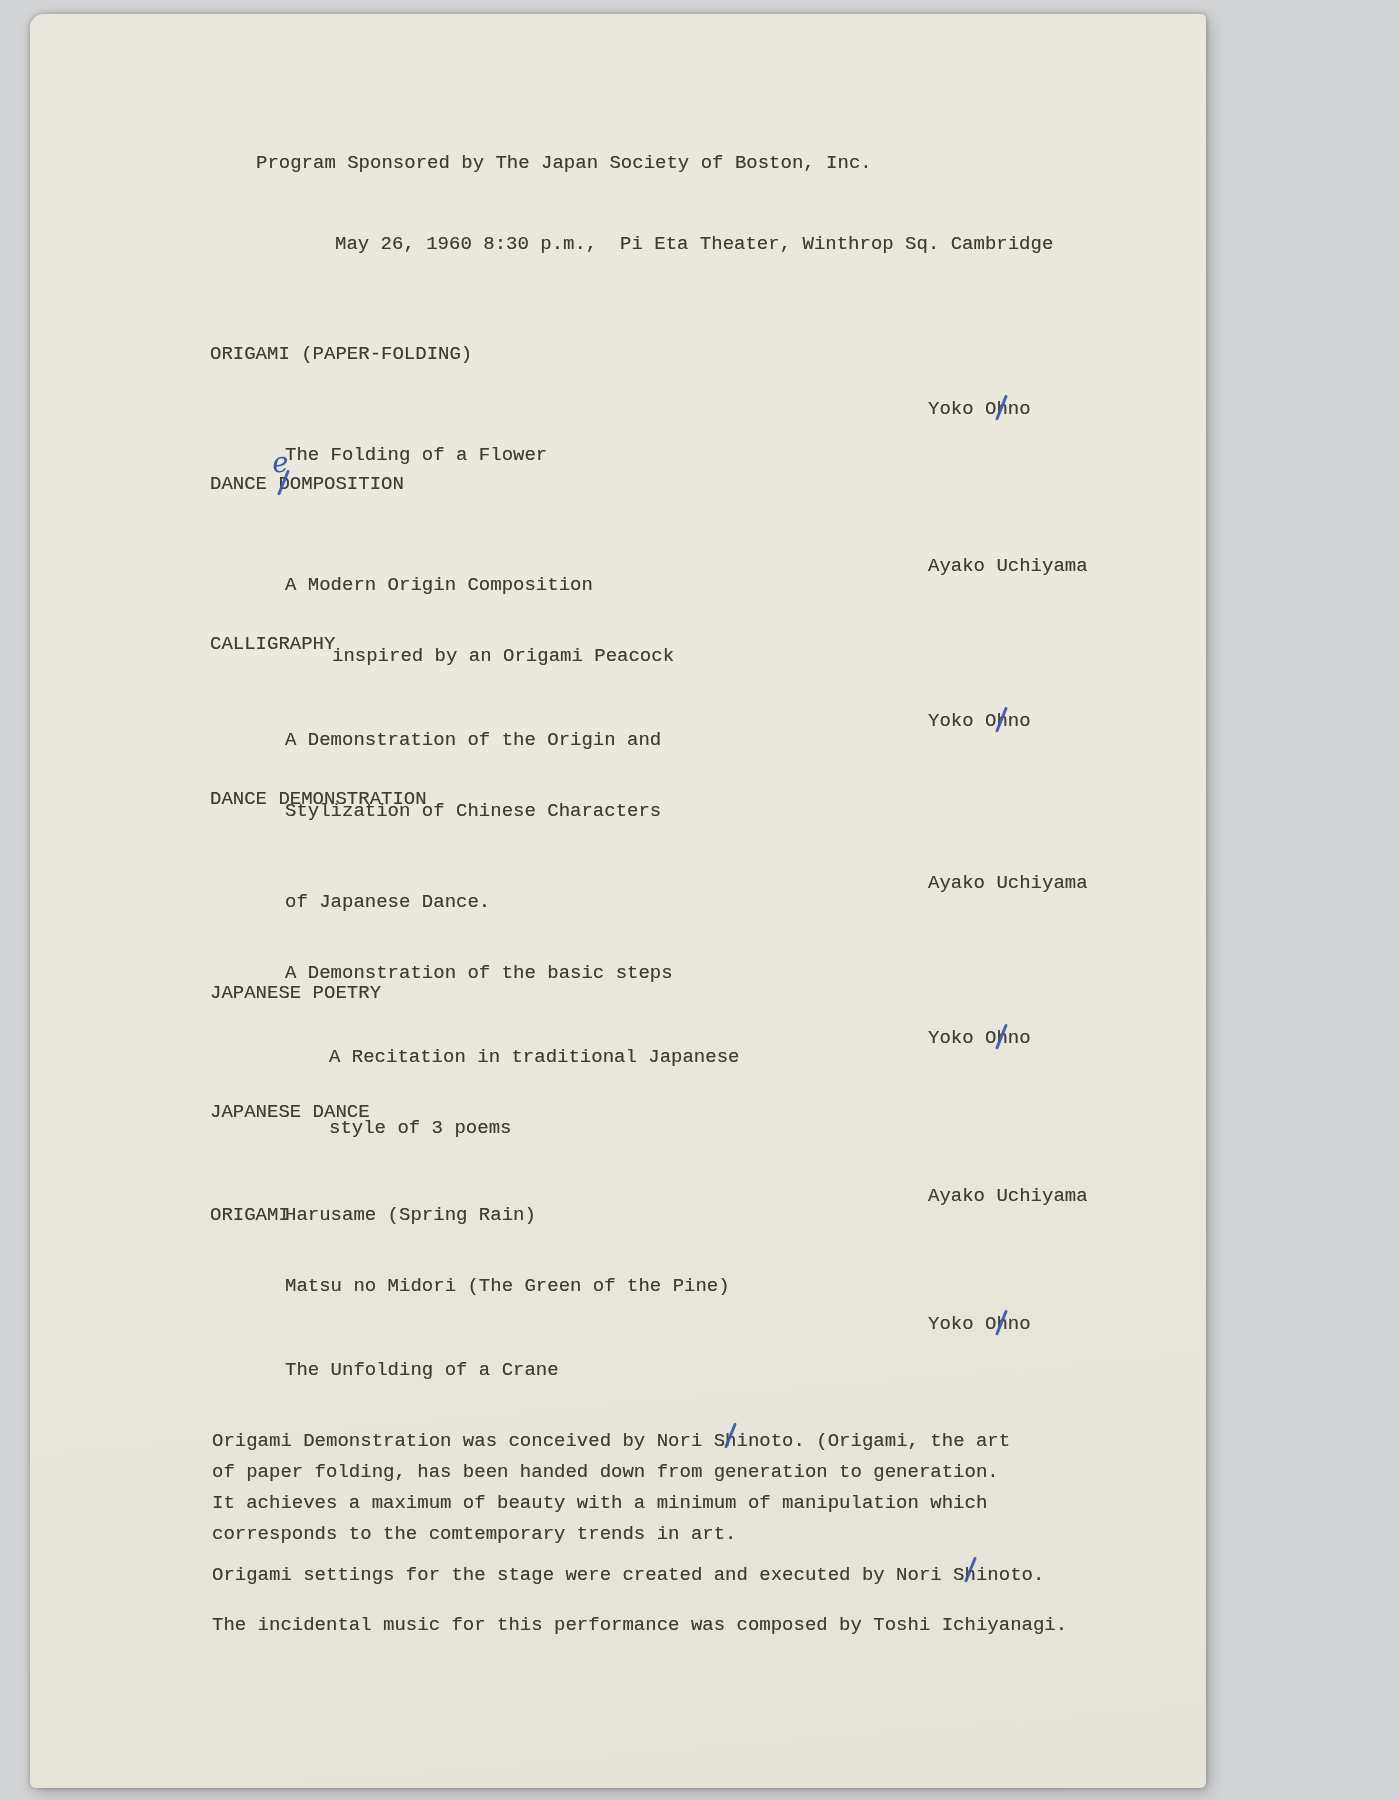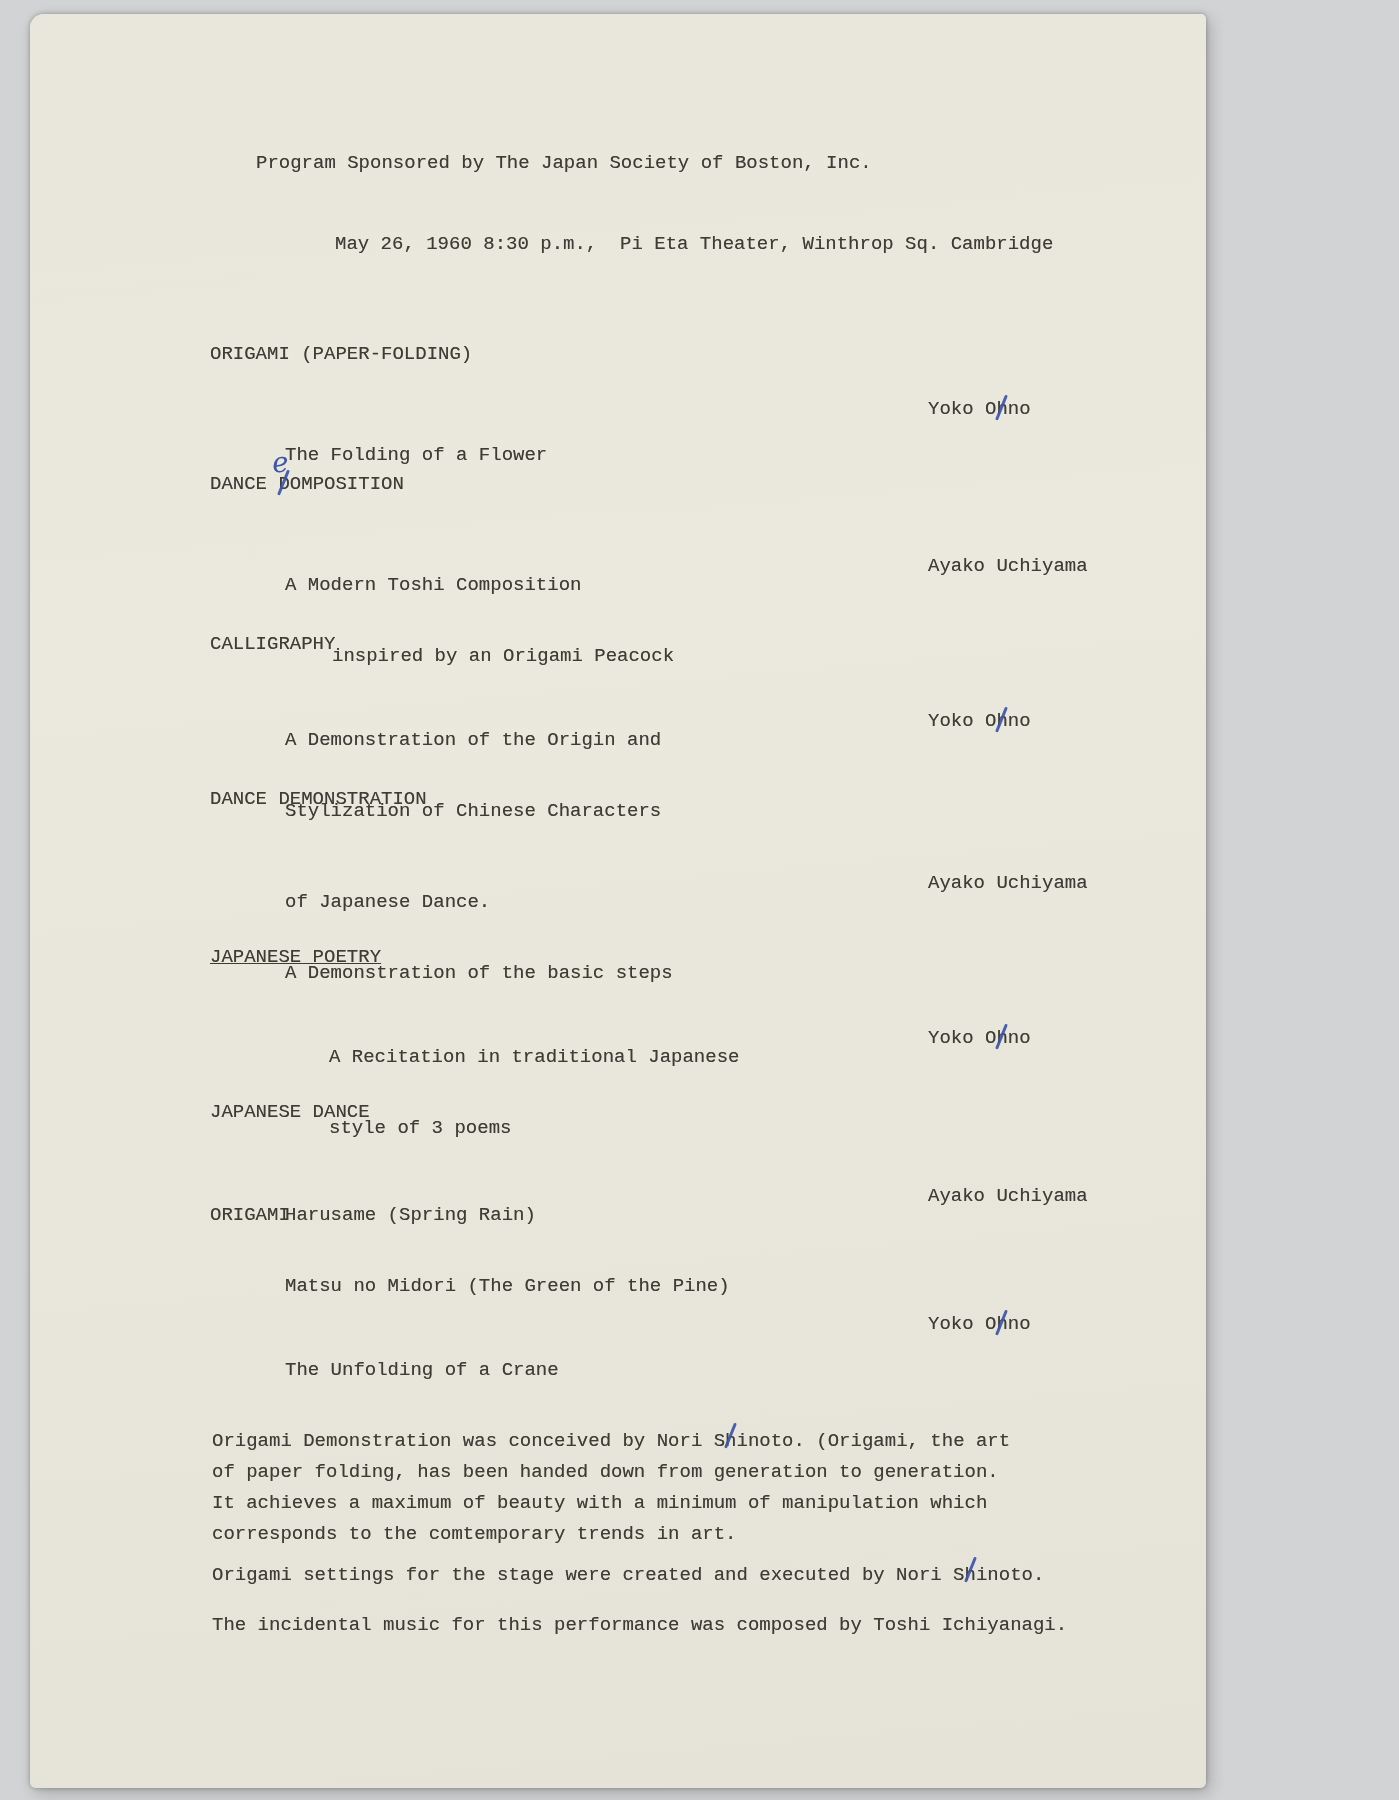--- a/index.html
+++ b/index.html
@@ -53,40 +53,40 @@
   <div class="abs" style="left:305px; top:219px;">May 26, 1960 8:30 p.m.,  Pi Eta Theater, Winthrop Sq. Cambridge</div>
 
   <div class="abs" style="left:180px; top:329px;">ORIGAMI (PAPER-FOLDING)</div>
   <div class="abs item-lines" style="left:255px; top:384px;">
     <div>The Folding of a Flower</div>
   </div>
   <div class="abs" style="left:898px; top:384px;"><span>Yoko O</span><span class="struck">h</span><span>no</span></div>
 
   <div class="abs" style="left:180px; top:459px;"><span>DANCE </span><span class="struck">D</span><span>OMPOSITION</span><span class="annotation-e">e</span></div>
   <div class="abs item-lines" style="left:255px; top:514px;">
-    <div>A Modern Toshi Composition</div>
+    <div>A Modern Origin Composition</div>
     <div class="indent2">inspired by an Origami Peacock</div>
   </div>
   <div class="abs" style="left:898px; top:541px;">Ayako Uchiyama</div>
 
   <div class="abs" style="left:180px; top:619px;">CALLIGRAPHY</div>
   <div class="abs item-lines" style="left:255px; top:669px;">
     <div>A Demonstration of the Origin and</div>
     <div>Stylization of Chinese Characters</div>
   </div>
   <div class="abs" style="left:898px; top:696px;"><span>Yoko O</span><span class="struck">h</span><span>no</span></div>
 
   <div class="abs" style="left:180px; top:774px;">DANCE DEMONSTRATION</div>
   <div class="abs item-lines" style="left:255px; top:831px;">
     <div>of Japanese Dance.</div>
     <div>A Demonstration of the basic steps</div>
   </div>
   <div class="abs" style="left:898px; top:858px;">Ayako Uchiyama</div>
 
-  <div class="abs" style="left:180px; top:932px;text-decoration:underline;">JAPANESE POETRY</div>
+  <div class="abs" style="left:180px; top:968px;">JAPANESE POETRY</div>
   <div class="abs item-lines" style="left:255px; top:986px;margin-left:44px;">
     <div>A Recitation in traditional Japanese</div>
     <div>style of 3 poems</div>
   </div>
   <div class="abs" style="left:898px; top:1013px;"><span>Yoko O</span><span class="struck">h</span><span>no</span></div>
 
   <div class="abs" style="left:180px; top:1087px;">JAPANESE DANCE</div>
   <div class="abs item-lines" style="left:255px; top:1144px;">
     <div>Harusame (Spring Rain)</div>
     <div>Matsu no Midori (The Green of the Pine)</div>

